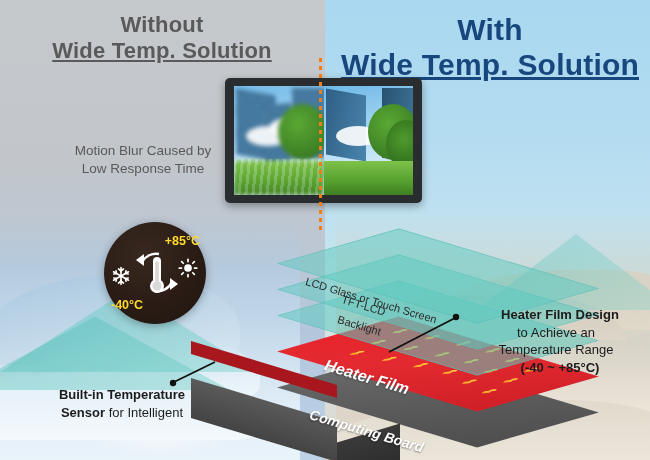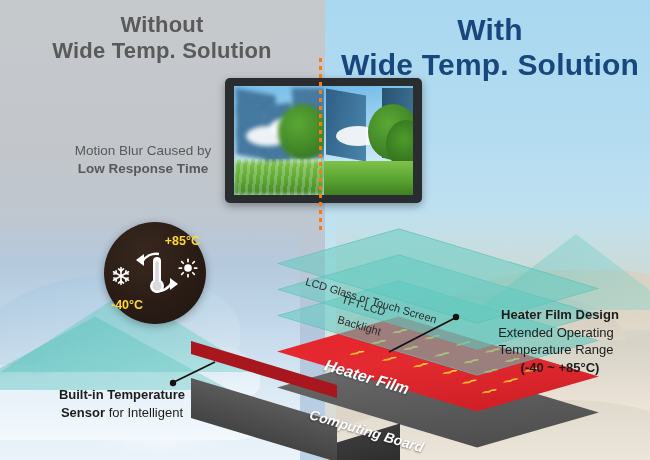--- a/index.html
+++ b/index.html
@@ -72,27 +72,27 @@
     clip-path:polygon(0% 100%,45% 8%,90% 100%);opacity:.4;}
   .chev3{right:-10px;bottom:150px;width:200px;height:80px;
     background:linear-gradient(120deg,#4cc0b8 0%,#7ed4cd 100%);
     clip-path:polygon(0% 100%,50% 5%,100% 100%);opacity:.35;}
 
   
   .hdr{position:absolute;text-align:center;line-height:1.18;font-weight:bold;}
   .hdr-left{left:12px;top:12px;width:300px;font-size:22px;color:#5a5a5a;letter-spacing:.2px;}
   .hdr-right{left:340px;top:12px;width:300px;font-size:30px;color:#17477d;letter-spacing:.2px;}
   .hdr .l1{display:block;}
-  .hdr .l2{display:block;}
+  .hdr .l2{display:block;text-decoration:underline;}
 
   
   .sub{position:absolute;text-align:center;line-height:1.35;font-size:13.5px;}
   .sub-left{left:18px;top:110px;width:250px;color:#595959;margin-top:32px;}
   .sub-right{left:400px;top:110px;width:240px;color:#1b1b1b;}
-  .sub .strong{font-weight:bold;display:block;}
+  .sub .strong{font-weight:normal;display:block;}
   .sub .norm{display:block;font-weight:normal;}
 
   
   .monitor{
     position:absolute;left:225px;top:78px;width:197px;height:125px;
     background:#2a2d30;border-radius:5px;
     box-shadow:0 3px 9px rgba(0,0,0,.35);
     padding:8px 9px;box-sizing:border-box;
   }
   .screen{position:relative;width:100%;height:100%;overflow:hidden;background:#8fc3e8;}
@@ -359,21 +359,21 @@
 
   <svg class="leader">
     <line x1="389" y1="352" x2="455" y2="318" stroke="#111" stroke-width="1.8"></line>
     <circle cx="456" cy="317" r="3.2" fill="#111"></circle>
     <line x1="215" y1="362" x2="174" y2="382" stroke="#111" stroke-width="1.8"></line>
     <circle cx="173" cy="383" r="3.2" fill="#111"></circle>
   </svg>
 
   <div class="anno anno-right">
     <span class="line"><b>Heater Film Design</b></span>
-    <span class="line">Extended Operating</span>
+    <span class="line">to Achieve an</span>
     <span class="line">Temperature Range</span>
     <span class="line"><b>(-40 ~ +85°C)</b></span>
   </div>
 
   <div class="anno anno-left">
     <span class="line"><b>Built-in Temperature</b></span>
     <span class="line"><b>Sensor</b><span> for Intelligent</span></span>
   </div>
 
 </div>

